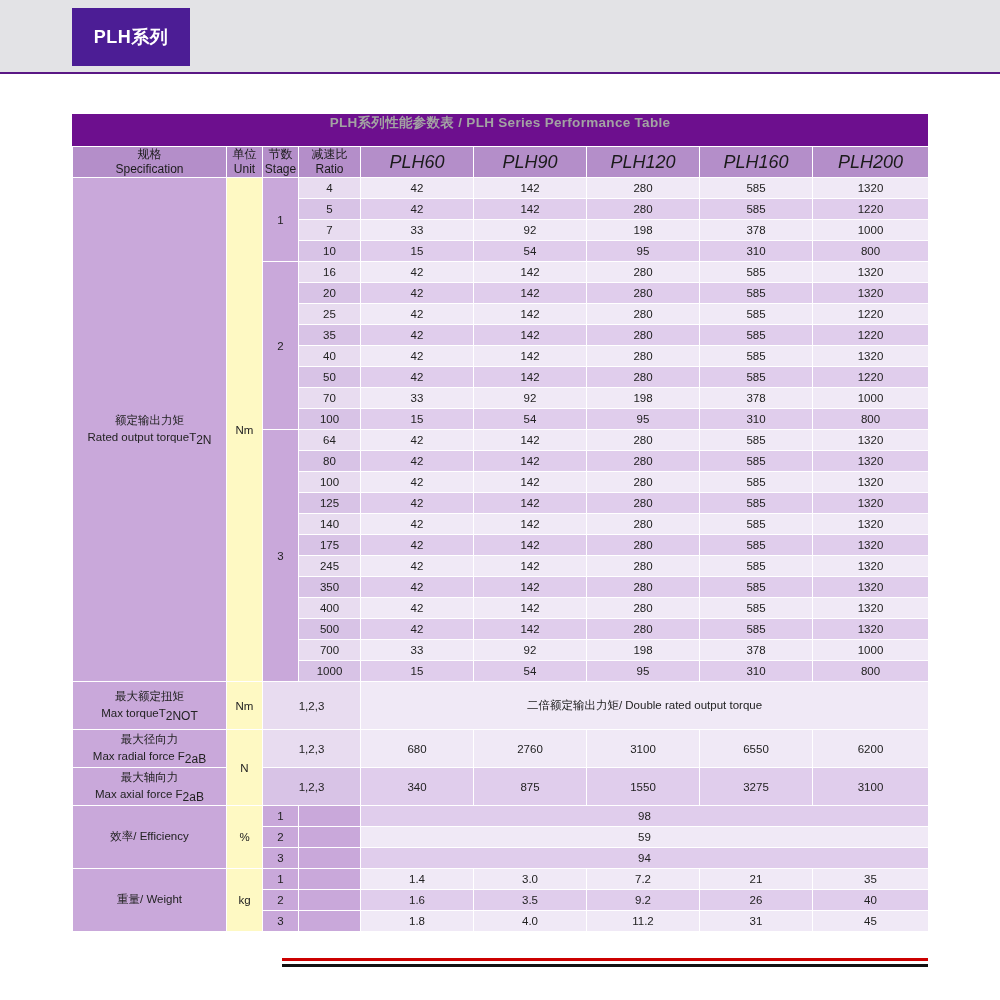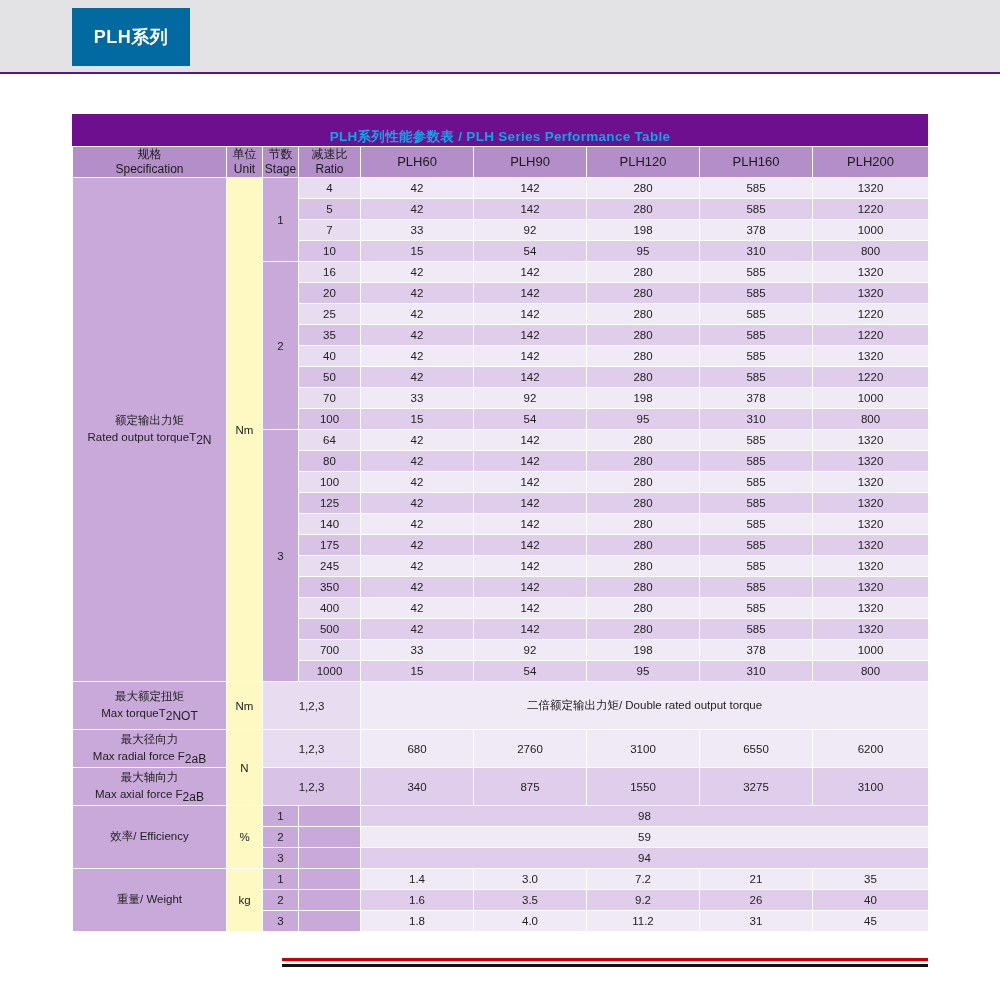--- a/index.html
+++ b/index.html
@@ -23,43 +23,43 @@
     height: 72px;
     background: #e3e3e6;
     border-bottom: 2px solid #5a1785;
   }
   .header-tab {
     position: absolute;
     left: 72px;
     top: 8px;
     width: 118px;
     height: 58px;
-    background: #0369a1;
+    background: #4c1d95;
     color: #ffffff;
     font-size: 18px;
     font-weight: bold;
     display: flex;
     align-items: center;
     justify-content: center;
     letter-spacing: 0.5px;
   }
 
   
   .table-wrap {
     position: absolute;
     left: 72px;
     top: 114px;
     width: 856px;
   }
   .title-bar {
     background: #6d0f8e;
-    color: #0ea5e9;
+    color: #a3a3a3;
     height: 32px;
     display: flex;
-    align-items: flex-end;
+    align-items: flex-start;
     justify-content: center;
     font-size: 13.5px;
     font-weight: bold;
     letter-spacing: 0.3px;
   }
 
   table.spec {
     border-collapse: collapse;
     width: 856px;
     table-layout: fixed;
@@ -88,21 +88,22 @@
 
   thead td {
     background: #b48ec9;
     color: #1b1b1b;
     font-weight: bold;
     font-size: 12px;
     height: 40px;
     line-height: 1.25;
   }
   thead td.model-head {
-    font-size: 13px;
+    font-size: 18px;
+    font-style: italic;
   }
 
   td.lbl {
     background: #c9a8da;
     font-size: 11.5px;
     line-height: 1.35;
   }
   td.unit {
     background: #fef9c3;
   }

